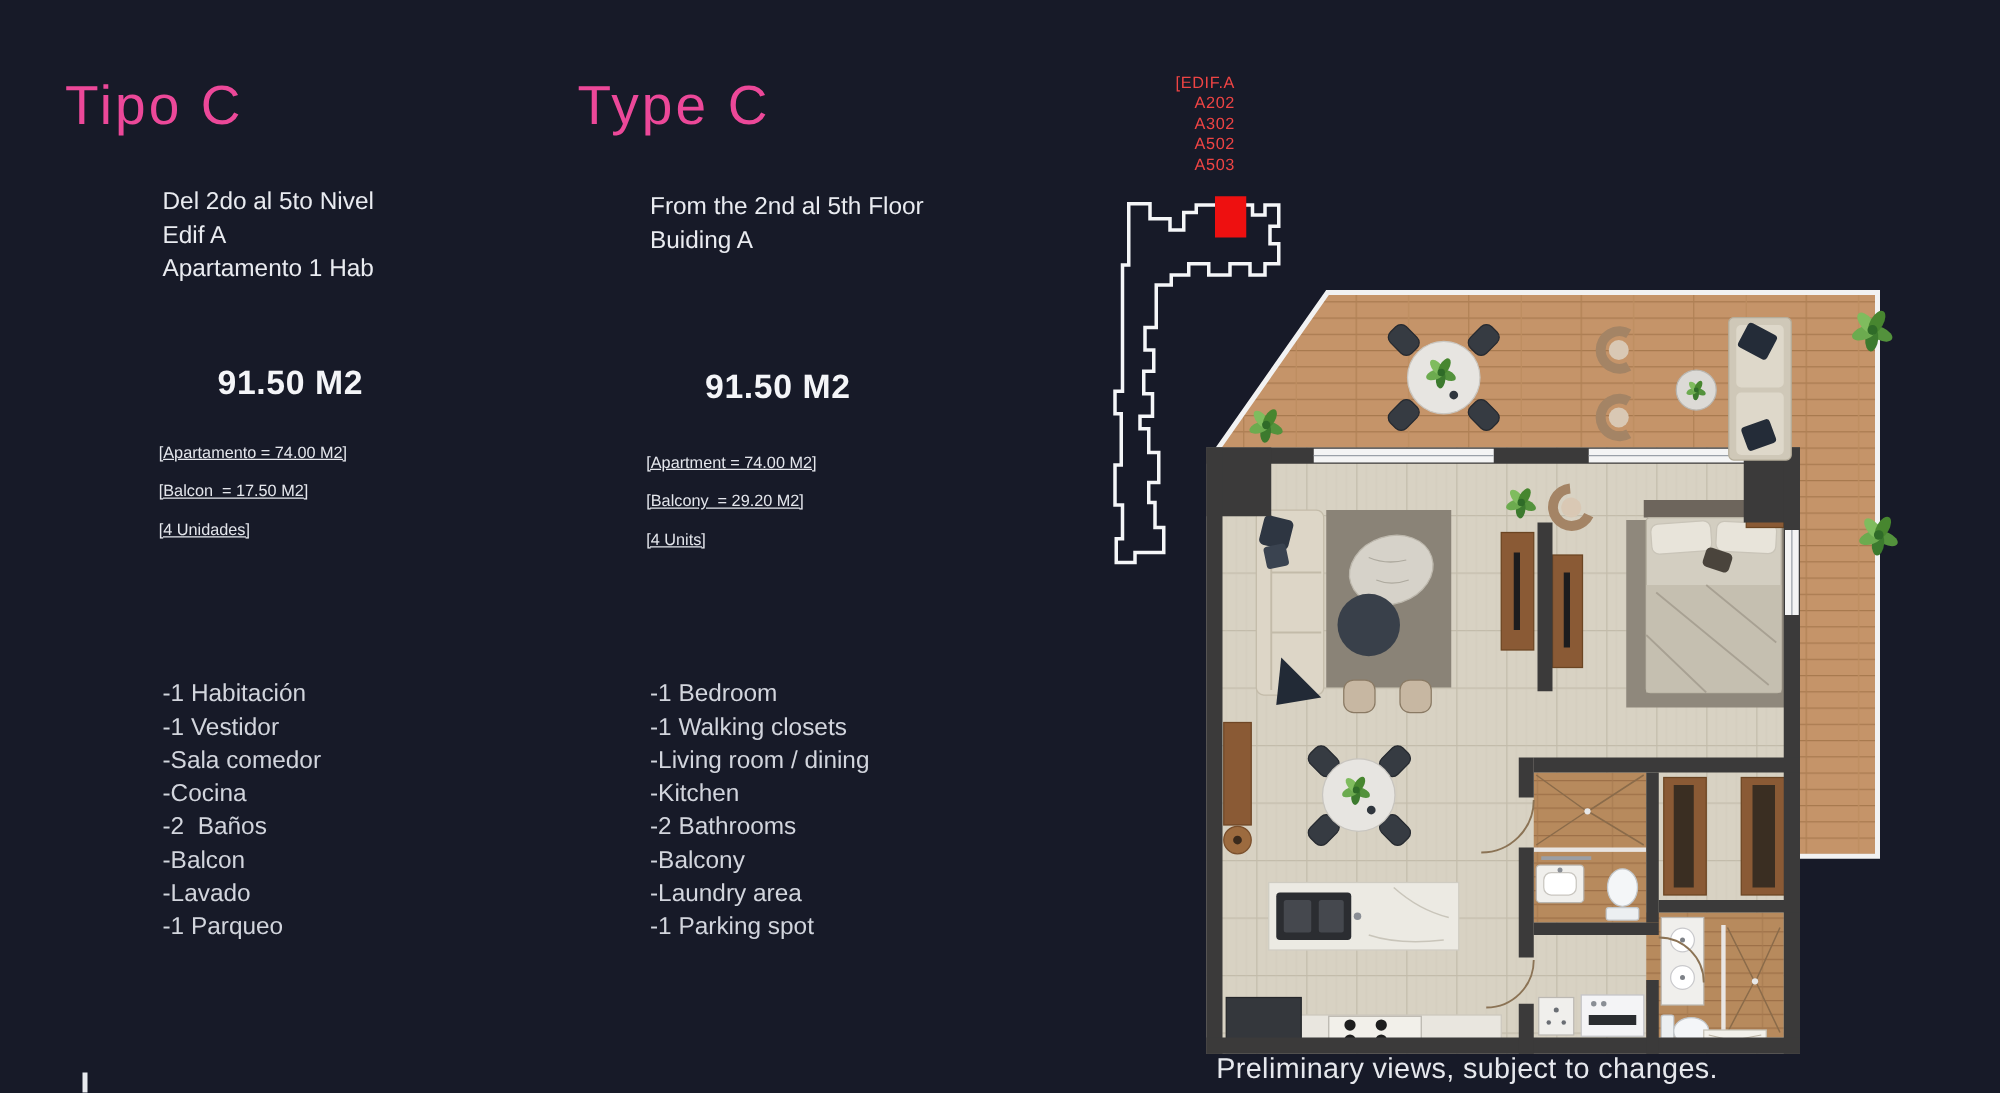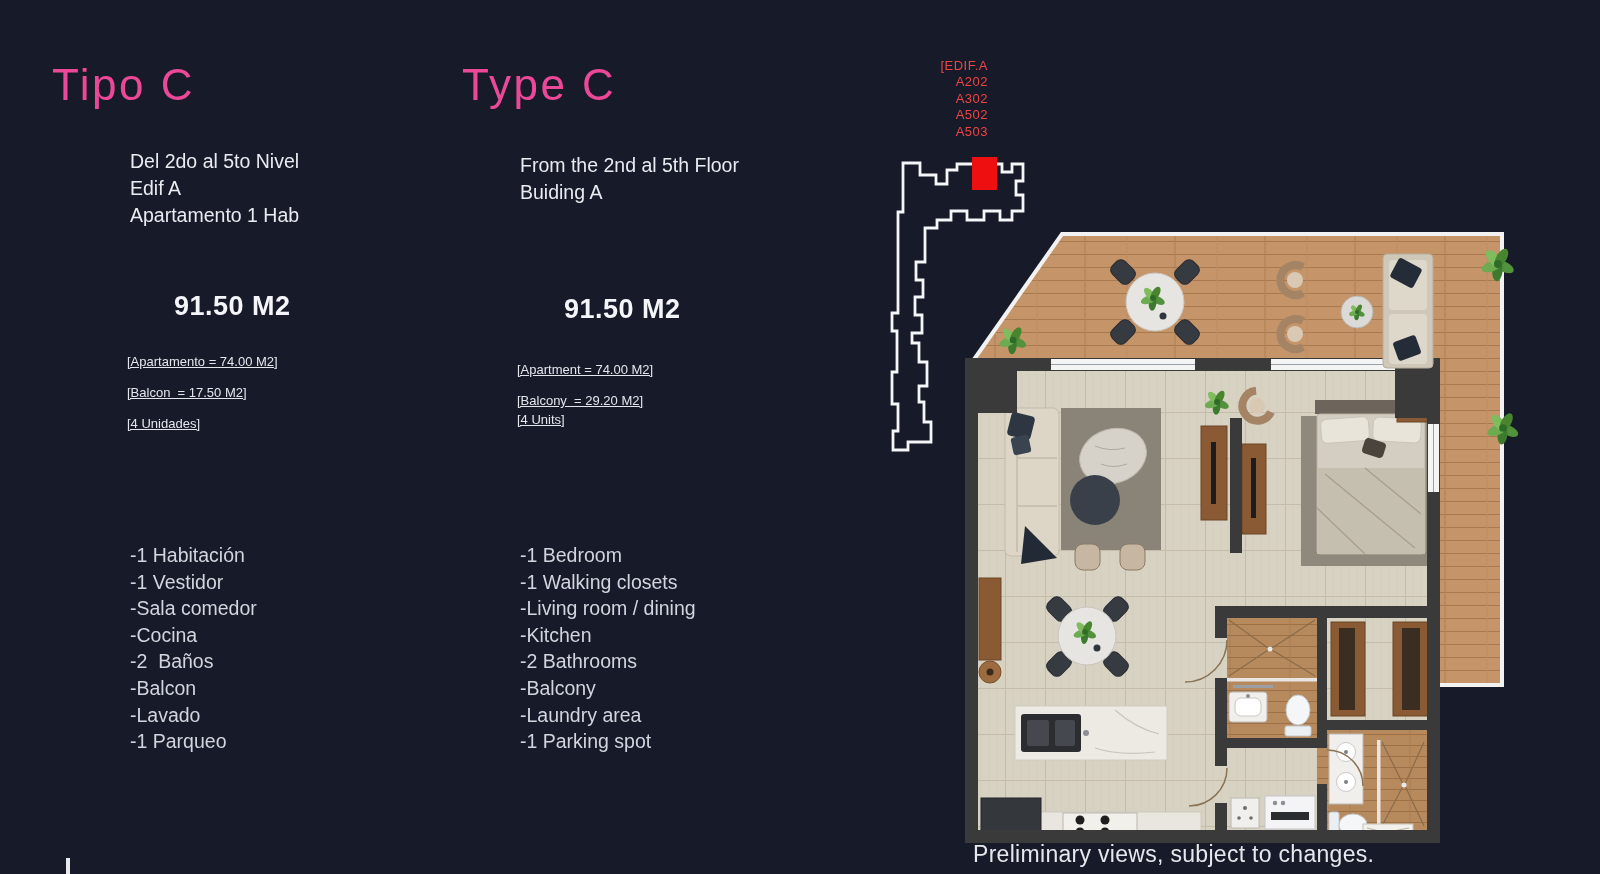--- a/index.html
+++ b/index.html
@@ -10,21 +10,21 @@
     color:#e9ebf0;
   }
   .abs{position:absolute;}
   .title{
     font-size:44px;font-weight:200;letter-spacing:2.5px;color:#ec4899;
   }
   .subtitle div{font-size:19.5px;line-height:27px;color:#e9ebf0;white-space:pre;}
   .area{font-size:27px;font-weight:700;letter-spacing:.5px;color:#f4f5f8;margin-left:44px;}
   .details div{font-size:13px;color:#e4e6ec;white-space:pre;text-decoration:underline;}
   .details .gap-lg{margin-top:16px;}
-  .details .gap-sm{margin-top:4px;}
+  .details .gap-sm{margin-top:16px;}
   .features div{font-size:19.5px;line-height:26.6px;color:#d2d5dd;white-space:pre;}
   .locator-labels{
     width:90px;text-align:right;font-size:13px;line-height:16.4px;color:#ef4444;letter-spacing:.5px;
   }
   .plan-caption{font-size:23px;color:#e6e8ed;letter-spacing:.3px;}
   .logo-frag{width:4px;height:16px;background:#e8eaee;}
   svg{display:block;}
 </style>
 </head>
 <body>

